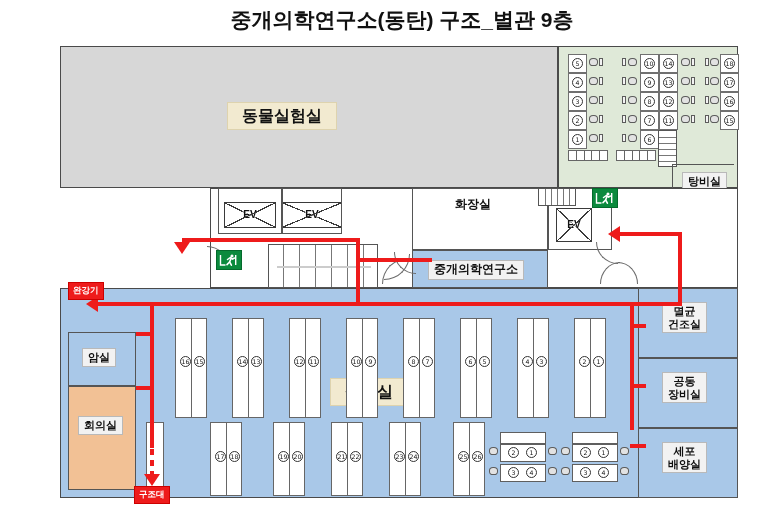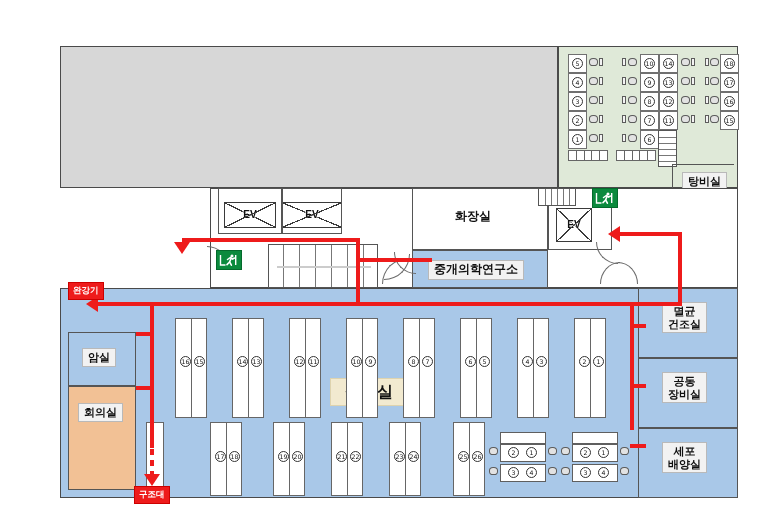--- a/index.html
+++ b/index.html
@@ -152,24 +152,26 @@
   }
 
   
   .mtable { position: absolute; border: 1px solid #5f5f5f; background: #fff; }
 </style>
 </head>
 <body>
 
 <div id="root">
 
+  <div id="title">중개의학연구소(동탄)  구조_별관 9층</div>
 
   <div id="plan">
 
     <div class="rect wall fill-gray" style="left:0px; top:0px; width:498px; height:142px;"></div>
+    <div class="plate cream big" style="left:167px; top:56px;">동물실험실</div>
 
     <div class="rect wall fill-green" style="left:498px; top:0px; width:180px; height:142px;"></div>
 
     <div>
       <div class="deskcell" style="left:508px; top:8px; width:19px; height:19px;"></div>
       <div class="seatnum" style="left:512px; top:12px;">5</div>
       <div class="deskcell" style="left:508px; top:27px; width:19px; height:19px;"></div>
       <div class="seatnum" style="left:512px; top:31px;">4</div>
       <div class="deskcell" style="left:508px; top:46px; width:19px; height:19px;"></div>
       <div class="seatnum" style="left:512px; top:50px;">3</div>
@@ -288,21 +290,21 @@
     <div class="rect thinwall fill-white" style="left:158px; top:142px; width:64px; height:46px;"></div>
     <div class="evbox" style="left:164px; top:156px; width:52px; height:26px;">
       <div class="evlabel">EV</div>
     </div>
     <div class="evbox" style="left:222px; top:156px; width:60px; height:26px;">
       <div class="evlabel">EV</div>
     </div>
     <div class="rect thinwall" style="left:222px; top:142px; width:60px; height:46px; background:transparent;"></div>
 
     <div class="rect thinwall fill-white" style="left:352px; top:142px; width:136px; height:62px;"></div>
-    <div class="plate plain mid" style="left:390px; top:162px;">화장실</div>
+    <div class="plate plain mid" style="left:390px; top:150px;">화장실</div>
 
     <div class="rect thinwall fill-white" style="left:488px; top:142px; width:64px; height:62px;"></div>
     <div class="evbox" style="left:496px; top:162px; width:36px; height:34px;">
       <div class="evlabel">EV</div>
     </div>
 
     <div class="stairs" style="left:478px; top:142px; width:38px; height:18px;">
       <div class="tread" style="left:6px; top:0; width:1px; height:100%;"></div>
       <div class="tread" style="left:12px; top:0; width:1px; height:100%;"></div>
       <div class="tread" style="left:18px; top:0; width:1px; height:100%;"></div>
@@ -354,21 +356,21 @@
         <rect x="17" y="3" width="1.4" height="10" fill="#fff"></rect>
       </svg>
     </div>
 
     <div class="rect wall fill-blue" style="left:0px; top:242px; width:678px; height:210px;"></div>
 
     <div class="rect thinwall fill-blue" style="left:8px; top:286px; width:68px; height:54px;"></div>
     <div class="plate" style="left:22px; top:302px;">암실</div>
 
     <div class="rect thinwall fill-orange" style="left:8px; top:340px; width:68px; height:104px;"></div>
-    <div class="plate" style="left:18px; top:357px;">회의실</div>
+    <div class="plate" style="left:18px; top:370px;">회의실</div>
 
     <div class="rect thinwall fill-blue" style="left:578px; top:242px; width:100px; height:70px;"></div>
     <div class="plate" style="left:602px; top:256px;">멸균
 건조실</div>
 
     <div class="rect thinwall fill-blue" style="left:578px; top:312px; width:100px; height:70px;"></div>
     <div class="plate" style="left:602px; top:326px;">공동
 장비실</div>
 
     <div class="rect thinwall fill-blue" style="left:578px; top:382px; width:100px; height:70px;"></div>

